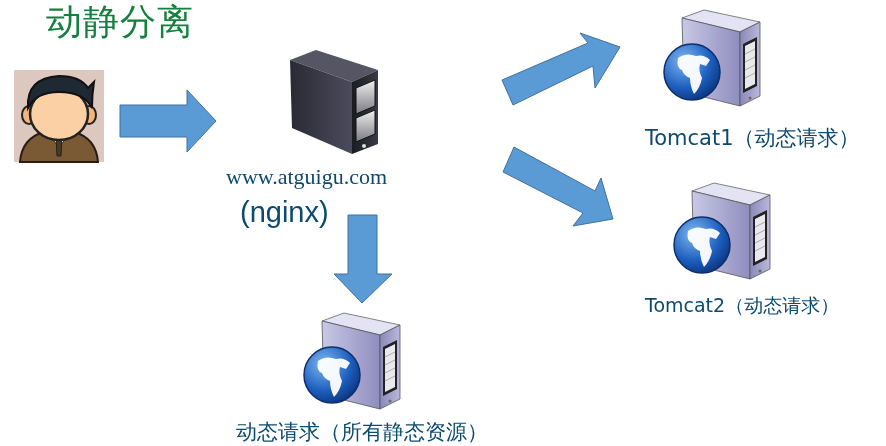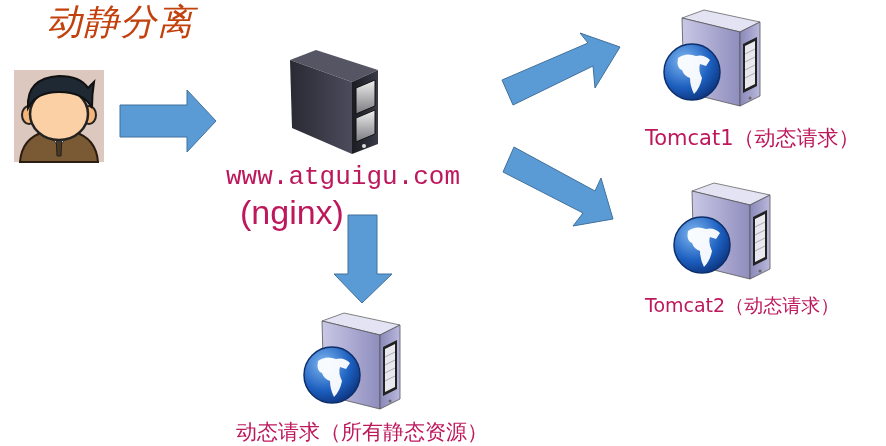--- a/index.html
+++ b/index.html
@@ -1,22 +1,22 @@
 <!DOCTYPE html>
 <html><head>
   <meta charset="utf-8">
   <style>
     html, body { margin: 0; padding: 0; background: #ffffff; }
     body { width: 886px; height: 446px; position: relative; overflow: hidden;
            font-family: "DejaVu Sans", "Liberation Sans", sans-serif; }
     .abs { position: absolute; }
-    .title { left: 46px; top: 0px; font-size: 36px; line-height: 44px; color: #c2410c; letter-spacing: 1px; font-style: italic; }
-    .label { color: #be185d; white-space: nowrap; }
-    .lbl-nginx-host { left: 226px; top: 160px; font-family: Liberation Mono, monospace; font-size: 26px; line-height: 34px; }
-    .lbl-nginx-name { left: 240px; top: 195px; font-family: "Liberation Sans", sans-serif; font-size: 34px; line-height: 34px; }
+    .title { left: 46px; top: 0px; font-size: 36px; line-height: 44px; color: #15803d; letter-spacing: 1px; }
+    .label { color: #0c4a6e; white-space: nowrap; }
+    .lbl-nginx-host { left: 226px; top: 160px; font-family: Liberation Serif, serif; font-size: 22px; line-height: 34px; }
+    .lbl-nginx-name { left: 240px; top: 195px; font-family: "Liberation Sans", sans-serif; font-size: 29px; line-height: 34px; }
     .lbl-tomcat1 { left: 645px; top: 123px; font-size: 21px; line-height: 30px; }
     .lbl-tomcat2 { left: 645px; top: 290px; font-size: 19px; line-height: 30px; }
     .lbl-fs { left: 236px; top: 417px; font-size: 21px; line-height: 30px; }
     svg { position: absolute; overflow: visible; }
   </style>
 </head>
 <body>
 
 <div class="abs title">动静分离</div>
 

